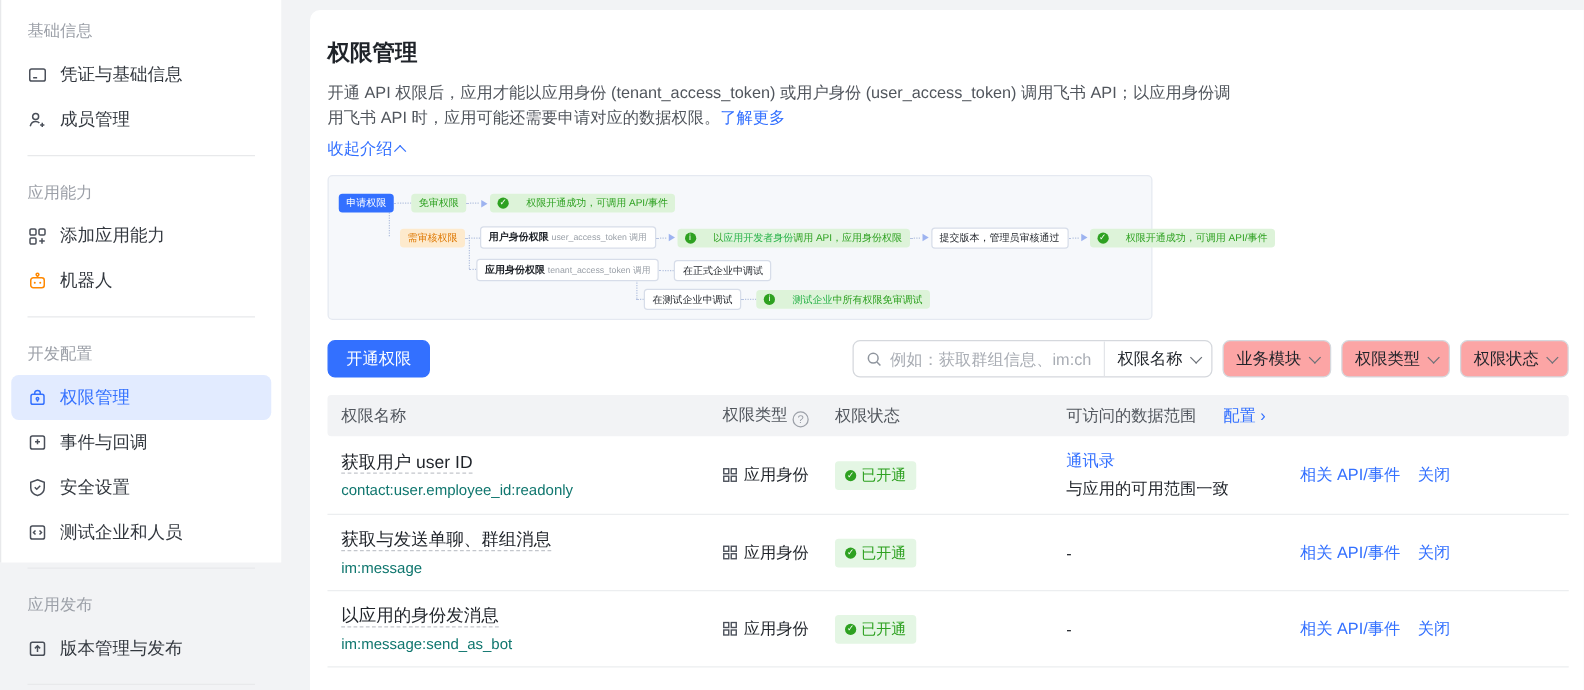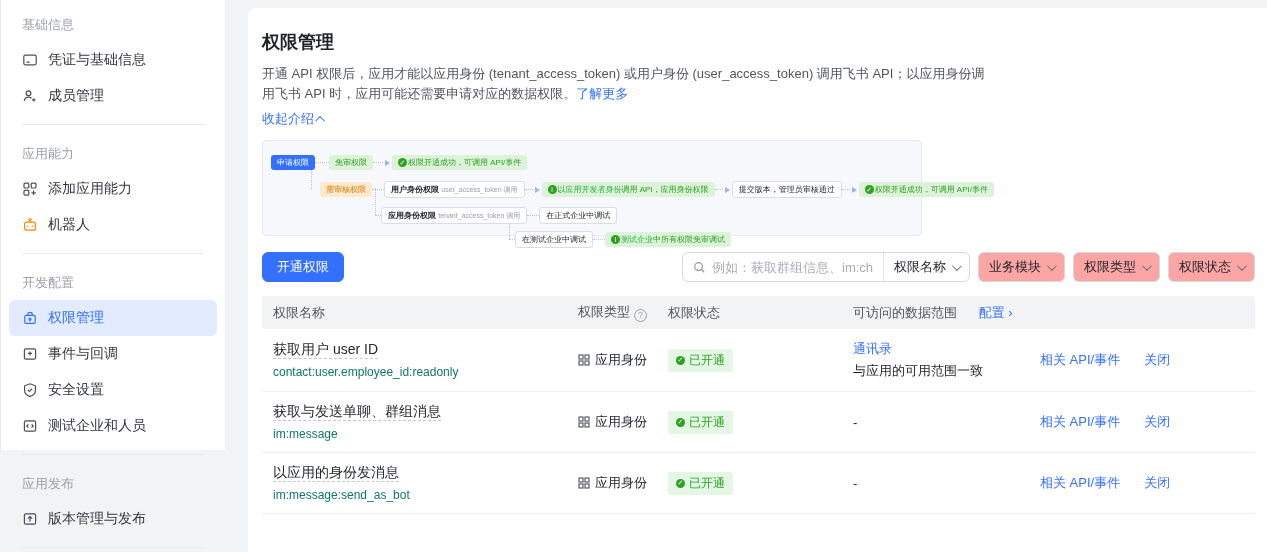--- a/index.html
+++ b/index.html
@@ -22,29 +22,29 @@
   
   .card { position:absolute; left:248px; top:8px; width:1019px; height:560px;
     background:#fff; border-radius:8px 0 0 0; padding:22px 12px 0 14px; }
   .page-title { font-size:18px; font-weight:700; color:#1f2329; margin-bottom:10px; }
   .desc { font-size:13px; color:#51565d; line-height:20px; }
   .link { color:#3370ff; cursor:pointer; text-decoration:none; }
   .collapse-link { display:inline-flex; align-items:center; gap:4px;
     font-size:13px; color:#3370ff; margin-top:6px; cursor:pointer; }
 
   
-  .flow-panel { position:relative; margin-top:12px; width:660px; height:96px;
+  .flow-panel { position:relative; margin-top:12px; width:660px; height:116px;
     background:#f6f8fb; border:1px solid #e5e9f1; border-radius:4px;
     font-size:8px; white-space:nowrap; }
   .frow { position:absolute; display:flex; align-items:center; }
   .badge { padding:2px 6px; border-radius:3px; line-height:11px; }
   .badge.blue { background:#3370ff; color:#fff; }
   .badge.green { background:#ddf3d9; color:#2ea121; }
   .badge.orange { background:#fdeacd; color:#de7802; }
-  .badge.result { background:#ddf3d9; color:#2ea121; display:flex; align-items:center; gap:1px; }
+  .badge.result { background:#ddf3d9; color:#2ea121; display:flex; align-items:center; gap:14px; }
   .wbox { background:#fff; border:1px solid #d7dde9; border-radius:3px;
     padding:2px 6px; line-height:11px; color:#1f2329; }
   .wbox b { font-weight:700; }
   .wbox .tok { color:#9aa0a8; font-size:7px; }
   .dotline { border-top:1px dotted #b5c2e0; align-self:center; }
   .varrow { width:0; height:0; border-top:3.5px solid transparent;
     border-bottom:3.5px solid transparent; border-left:5px solid #9db3f0; margin:0 2px; }
   .vbranch { position:absolute; border-left:1px dotted #b5c2e0; }
   .hbranch { position:absolute; border-top:1px dotted #b5c2e0; }
   .cc { display:inline-flex; width:9px; height:9px; border-radius:50%;
@@ -84,21 +84,21 @@
   .c4 { width:187px; }
   .c5 { flex:1; }
   .tbody-row { border-bottom:1px solid #eceef0; padding:11px 0; align-items:center; }
   .perm-name { font-size:14px; color:#1f2329; display:inline;
     border-bottom:1px dashed #c3c6cc; padding-bottom:1px; }
   .perm-code { font-size:12px; color:#0f766e; margin-top:6px; }
   .type-cell { display:flex; align-items:center; gap:5px; color:#1f2329; }
   .status-badge { display:inline-flex; align-items:center; gap:4px;
     background:#e4f6e4; color:#2ea121; font-size:12px; padding:3px 8px; border-radius:3px; }
   .scope-desc { color:#1f2329; margin-top:4px; }
-  .ops { display:flex; gap:24px; color:#3370ff; }
+  .ops { display:flex; gap:14px; color:#3370ff; }
   .qmark { display:inline-flex; width:13px; height:13px; border-radius:50%;
     border:1px solid #9ca0a8; color:#9ca0a8; font-size:9px; align-items:center;
     justify-content:center; margin-left:4px; vertical-align:-2px; }
   .cfg { margin-left:18px; }
 </style>
 </head>
 <body>
 
 <nav class="sidebar">
   <div class="side-section-title">基础信息</div>

